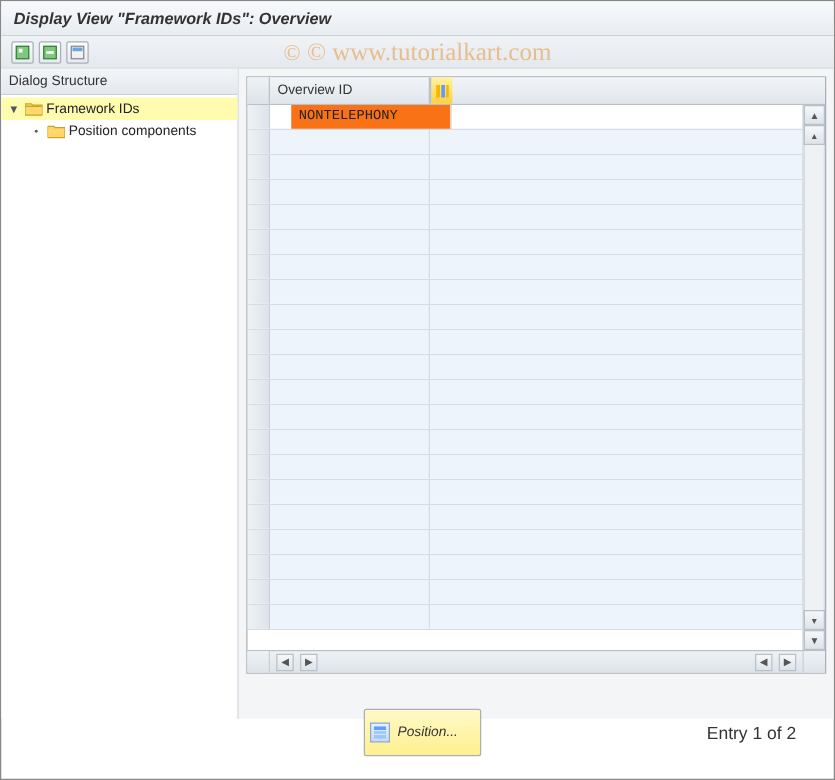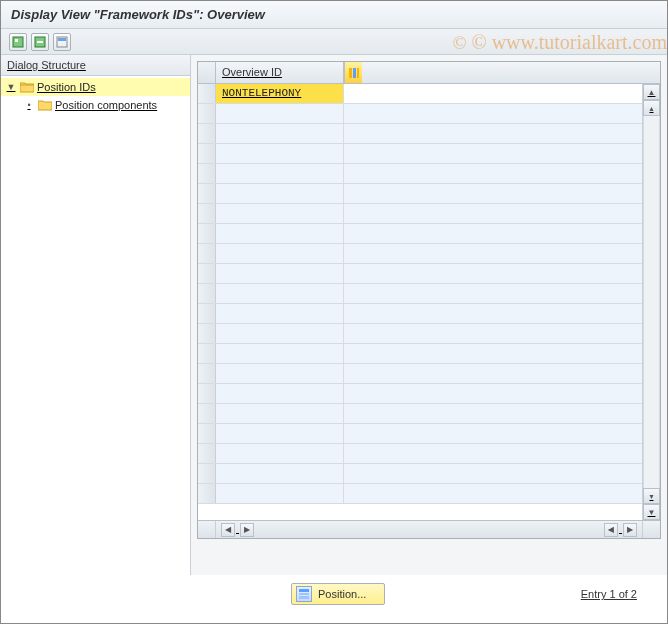--- a/index.html
+++ b/index.html
@@ -40,21 +40,20 @@
     border-radius: 2px;
     display: inline-flex;
     align-items: center;
     justify-content: center;
     cursor: pointer;
   }
   .tb-btn svg { width: 12px; height: 12px; }
   .main {
     display: flex;
     height: 520px;
-    text-decoration: underline;
   }
   .tree-panel {
     width: 190px;
     border-right: 1px solid #c8cfd6;
     background: #fff;
     padding: 0;
   }
   .tree-header {
     background: linear-gradient(#f2f5f8,#e4e9ee);
     border-bottom: 1px solid #c8cfd6;
@@ -150,21 +149,21 @@
   .cell {
     border-right: 1px solid #d6dce2;
     padding: 3px 6px;
     font-family: "Courier New", monospace;
     font-size: 11px;
     color: #222;
     background: #eef4fb;
     white-space: nowrap;
     overflow: hidden;
   }
-  .grid-row.filled .cell { background: #fde047; }
+  .grid-row.filled .cell { background: #f97316; margin-left: 17px; }
   .cell.col2 { border-right:none; }
   .vscroll {
     width: 18px;
     background: #e8edf2;
     border-left: 1px solid #c8cfd6;
     display:flex;
     flex-direction:column;
   }
   .sbtn {
     height: 16px;
@@ -192,38 +191,39 @@
     right: 10px;
     bottom: 18px;
     display:flex;
     align-items:center;
     justify-content: space-between;
     padding: 0 20px 0 90px;
   }
   .pos-btn {
     display:inline-flex;
     align-items:center;
-    height: 22px;
+    height: 38px;
     border: 1px solid #a8b0b8;
     background: linear-gradient(#fff9c8,#ffef8e);
     border-radius: 2px;
     padding: 0 18px 0 4px;
     cursor:pointer;
     gap: 6px;
     font-size: 11px;
     color:#333;
+    font-style:italic;
   }
   .pos-btn .pic { width:16px; height:16px; background:linear-gradient(#e8f0ff,#c8dcff); border:1px solid #8aa5d8; display:inline-flex; align-items:center; justify-content:center;}
-  .entry-txt { font-size: 11px; color:#333;text-decoration:underline; }
+  .entry-txt { font-size: 14px; color:#333; }
 
   .watermark {
     position:absolute;
     top: 30px;
     left: 0; right:0;
-    text-align:right;
+    text-align:center;
     font-family: Georgia, serif;
     font-size: 20px;
     color: rgba(230,150,60,0.55);
     pointer-events:none;
   }
   .watermark .c { font-size:18px; }
 </style>
 </head>
 <body>
 
@@ -257,21 +257,21 @@
     <div class="tree-header">Dialog Structure</div>
     <div class="tree-body">
       <div class="tree-row selected">
         <span class="tree-toggle">▼</span>
         <span class="folder-icon">
           <svg viewBox="0 0 14 12">
               <path d="M0 2h5l1 1h8v8H0z" fill="#ffd76a" stroke="#c9a227"></path>
               <path d="M0 4h14" stroke="#c9a227"></path>
             </svg>
         </span>
-        <span class="tree-label">Position IDs</span>
+        <span class="tree-label">Framework IDs</span>
       </div>
       <div class="tree-row tree-child">
         <span class="tree-toggle">•</span>
         <span class="folder-icon">
           <svg viewBox="0 0 14 12">
               <path d="M0 2h5l1 1h8v8H0z" fill="#ffd76a" stroke="#c9a227"></path>
             </svg>
         </span>
         <span class="tree-label">Position components</span>
       </div>

